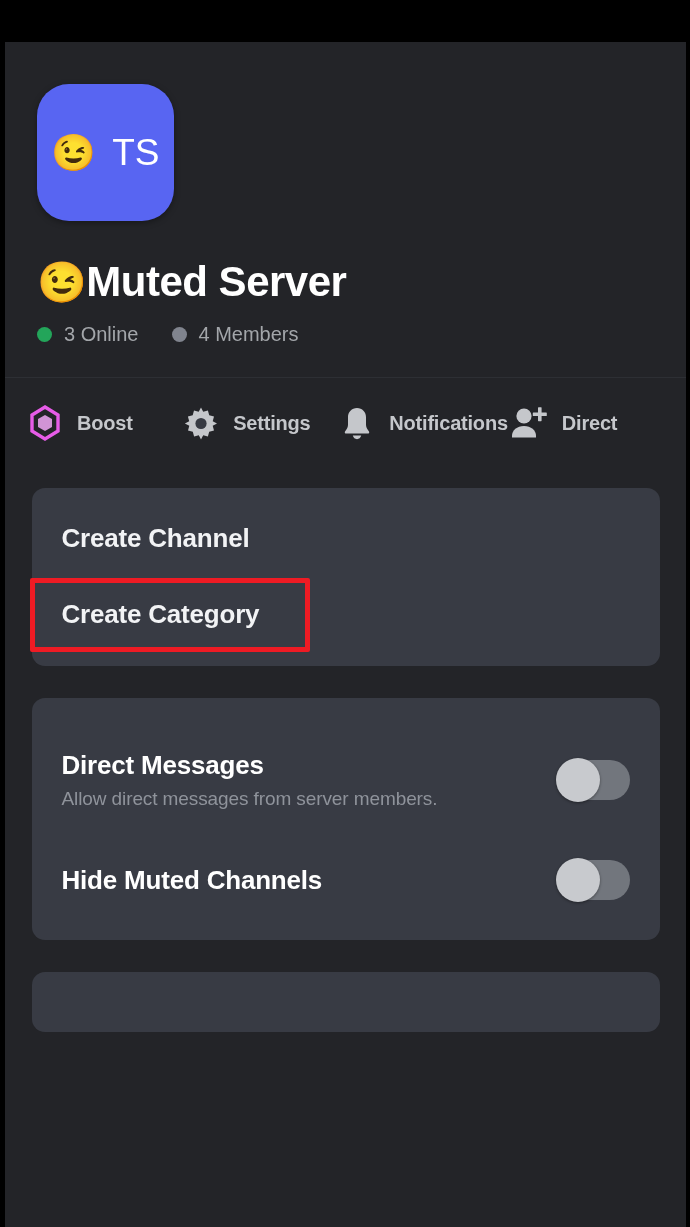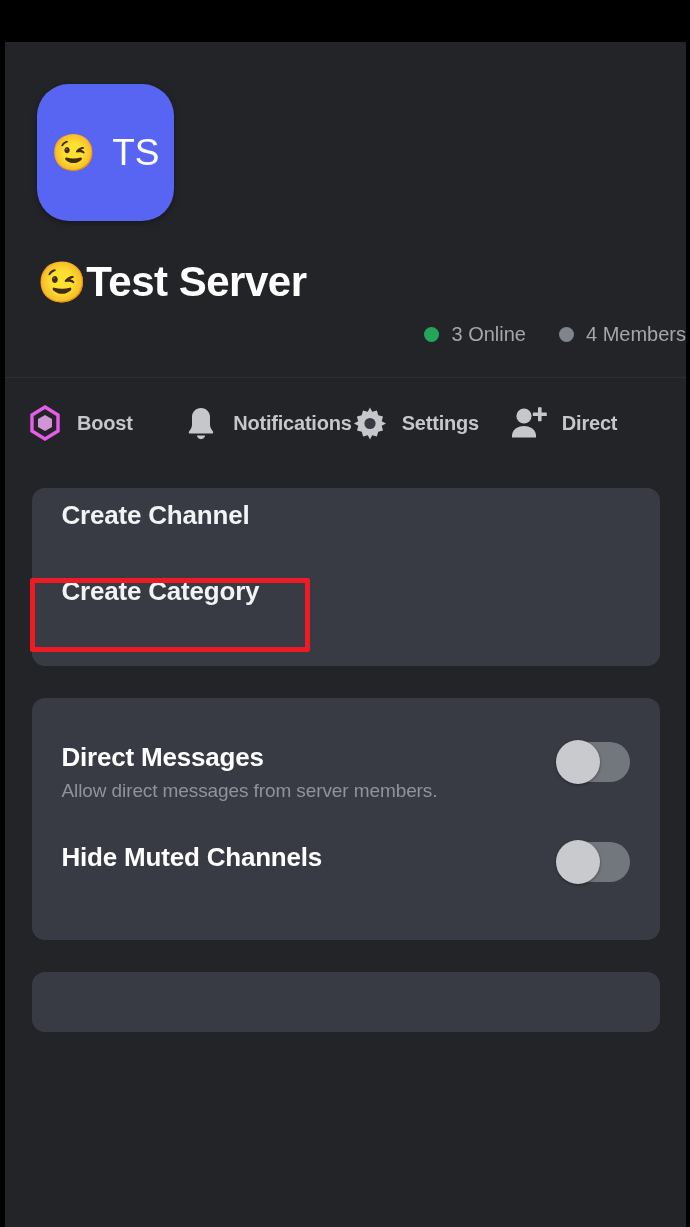--- a/index.html
+++ b/index.html
@@ -78,21 +78,20 @@
   }
   .server-name .name-emoji { font-size: 40px; line-height: 1; }
 
   .server-stats {
     margin-top: 17px;
     display: flex;
     align-items: center;
     gap: 33px;
     font-size: 20px;
     color: #a3a6aa;
-    justify-content: flex-end;
   }
   .stat {
     display: flex;
     align-items: center;
     gap: 12px;
   }
   .dot {
     width: 15px;
     height: 15px;
     border-radius: 50%;
@@ -141,20 +140,21 @@
     width: 628px;
     background: #383b44;
     border-radius: 13px;
   }
   .card-1 { margin-top: 46px; padding: 12px 0 14px 0; }
   .card-2 { margin-top: 32px; padding: 20px 0 22px 0; }
   .card-3 { margin-top: 32px; height: 60px; }
 
   .card-row {
     display: flex;
+    align-items: center;
     justify-content: space-between;
     padding: 0 30px;
     min-height: 76px;
     cursor: pointer;
   }
   .row-text { display: flex; flex-direction: column; gap: 7px; }
 
   .row-title {
     font-size: 26px;
     font-weight: bold;
@@ -210,21 +210,21 @@
 
     <div class="server-header">
 
       <div class="server-icon">
         <span class="icon-emoji">😉</span>
         <span class="icon-initials">TS</span>
       </div>
 
       <div class="server-name">
         <span class="name-emoji">😉</span>
-          <span>Test Server</span>
+          <span>Muted Server</span>
       </div>
 
       <div class="server-stats">
         <div class="stat">
           <span class="dot online"></span>
           <span>3 Online</span>
         </div>
         <div class="stat">
           <span class="dot members"></span>
           <span>4 Members</span>
@@ -241,36 +241,36 @@
           <svg width="36" height="38" viewBox="0 0 36 38">
             <path d="M18 3 L31 11 L31 27 L18 35 L5 27 L5 11 Z" fill="none" stroke="#e75ce8" stroke-width="3.4"></path>
             <path d="M18 11 L25 15 L25 23 L18 27 L11 23 L11 15 Z" fill="#f0a8f4" opacity="0.85"></path>
           </svg>
         </span>
         <span class="action-label">Boost</span>
       </div>
 
       <div class="action-item">
         <span class="action-icon">
+          <svg width="36" height="38" viewBox="0 0 36 36">
+            <path fill="#c5c7cb" d="M18 2.5l2.2 4.3 4.7-1.3 1.3 4.8 4.8 1.3-1.3 4.7 4.3 2.2-4.3 2.2 1.3 4.7-4.8 1.3-1.3 4.8-4.7-1.3L18 34.5l-2.2-4.3-4.7 1.3-1.3-4.8-4.8-1.3 1.3-4.7L1.9 18.5l4.3-2.2-1.3-4.7 4.8-1.3 1.3-4.8 4.7 1.3z"></path>
+            <circle cx="18" cy="18.5" r="5.6" fill="#383b44"></circle>
+          </svg>
+        </span>
+        <span class="action-label">Settings</span>
+      </div>
+
+      <div class="action-item">
+        <span class="action-icon">
           <svg width="36" height="38" viewBox="0 0 36 38">
             <path d="M18 4 C12.8 4 9 8 9 13.2 L9 21 C9 24 7 26 6 27.4 C5.4 28.3 6 29.6 7.2 29.6 L28.8 29.6 C30 29.6 30.6 28.3 30 27.4 C29 26 27 24 27 21 L27 13.2 C27 8 23.2 4 18 4 Z" fill="#c5c7cb"></path>
             <path d="M13.8 31.6 C14.4 33.8 16 35.2 18 35.2 C20 35.2 21.6 33.8 22.2 31.6 Z" fill="#c5c7cb"></path>
           </svg>
         </span>
         <span class="action-label">Notifications</span>
-      </div>
-
-      <div class="action-item">
-        <span class="action-icon">
-          <svg width="36" height="38" viewBox="0 0 36 36">
-            <path fill="#c5c7cb" d="M18 2.5l2.2 4.3 4.7-1.3 1.3 4.8 4.8 1.3-1.3 4.7 4.3 2.2-4.3 2.2 1.3 4.7-4.8 1.3-1.3 4.8-4.7-1.3L18 34.5l-2.2-4.3-4.7 1.3-1.3-4.8-4.8-1.3 1.3-4.7L1.9 18.5l4.3-2.2-1.3-4.7 4.8-1.3 1.3-4.8 4.7 1.3z"></path>
-            <circle cx="18" cy="18.5" r="5.6" fill="#383b44"></circle>
-          </svg>
-        </span>
-        <span class="action-label">Settings</span>
       </div>
 
       <div class="action-item">
         <span class="action-icon">
           <svg width="40" height="38" viewBox="0 0 40 38">
             <circle cx="16" cy="12" r="7.6" fill="#c5c7cb"></circle>
             <path d="M16 22 C9 22 4 26.4 4 31.8 L4 33.4 L28 33.4 L28 31.8 C28 26.4 23 22 16 22 Z" fill="#c5c7cb"></path>
             <rect x="30" y="3.2" width="3.6" height="14" rx="0.6" fill="#c5c7cb"></rect>
             <rect x="24.8" y="8.4" width="14" height="3.6" rx="0.6" fill="#c5c7cb"></rect>
           </svg>

